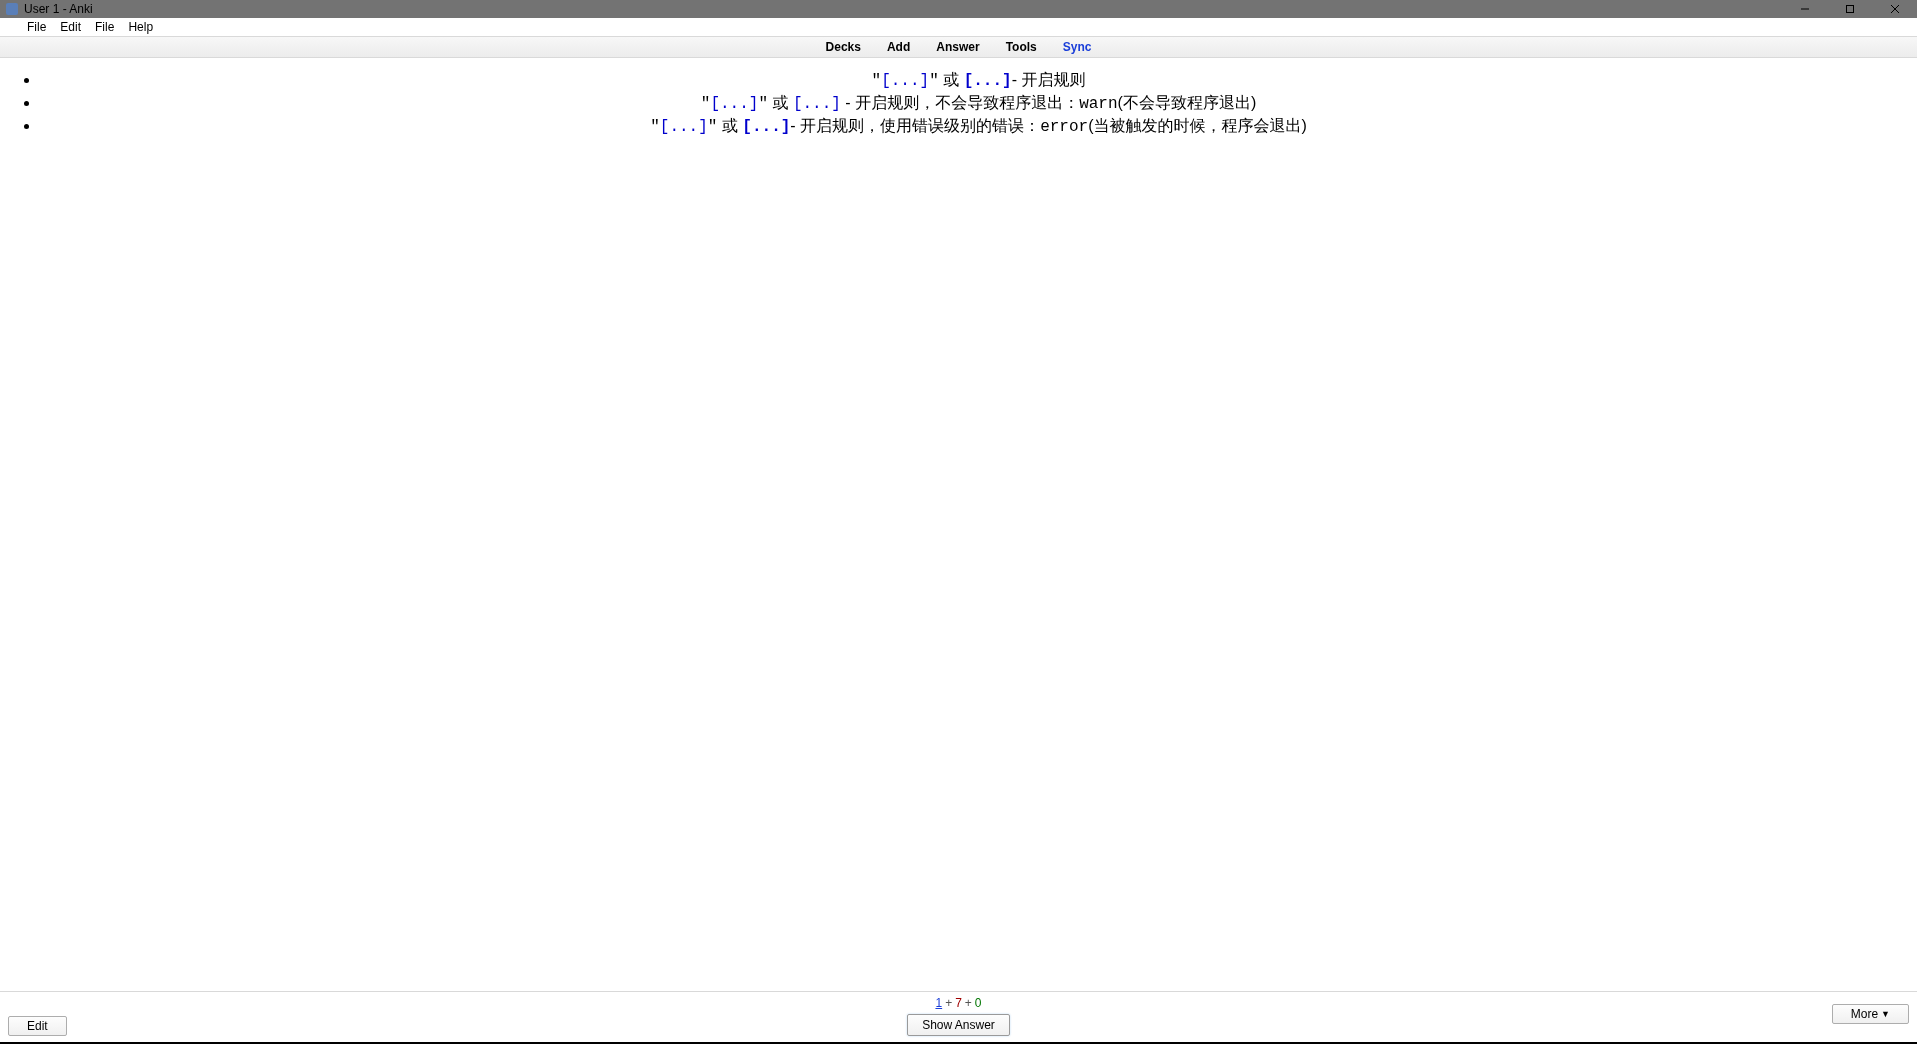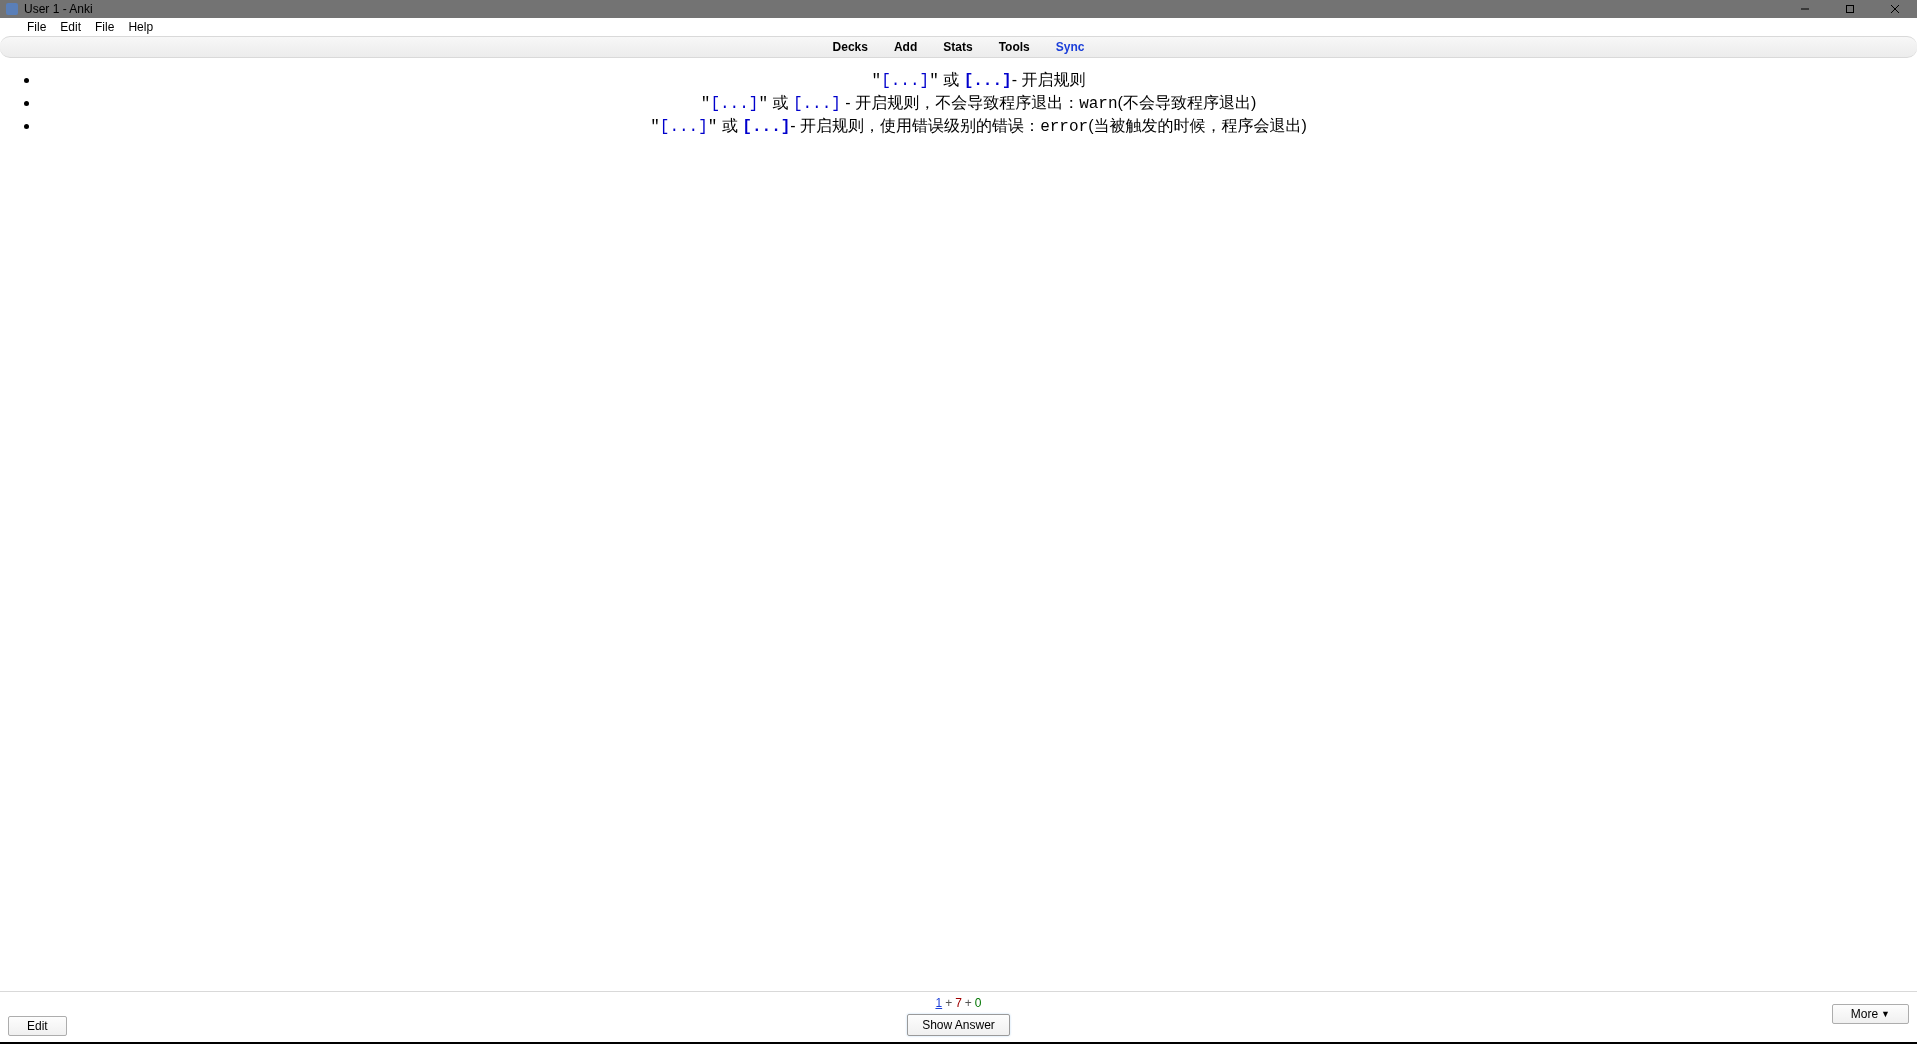--- a/index.html
+++ b/index.html
@@ -73,21 +73,20 @@
     }
     .toolbar {
       height: 22px;
       background: linear-gradient(#f7f7f7, #ececec);
       border-top: 1px solid #d9d9d9;
       border-bottom: 1px solid #d9d9d9;
       display: flex;
       align-items: center;
       justify-content: center;
       gap: 26px;
-      border-radius: 10px;
     }
     .toolbar-item {
       font-size: 12px;
       color: #000;
       cursor: pointer;
       font-weight: 600;
     }
     .toolbar-item.active {
       color: #1a3ed9;
     }
@@ -223,21 +222,21 @@
 <div class="menubar">
   <span class="menu-item">File</span>
   <span class="menu-item">Edit</span>
   <span class="menu-item">File</span>
   <span class="menu-item">Help</span>
 </div>
 
 <div class="toolbar">
   <span class="toolbar-item">Decks</span>
   <span class="toolbar-item">Add</span>
-  <span class="toolbar-item">Stats</span>
+  <span class="toolbar-item">Answer</span>
   <span class="toolbar-item">Tools</span>
   <span class="toolbar-item active">Sync</span>
 </div>
 
 <div class="content">
   <ul class="card-list">
     <li>
       <span class="row-inner">
         <span class="code-mono-black">"</span><span class="code-quoted">[...]</span><span class="code-mono-black">"</span><span class="line-text"> 或 </span><span class="code-bold">[...]</span><span class="line-text">- 开启规则</span>
       </span>

